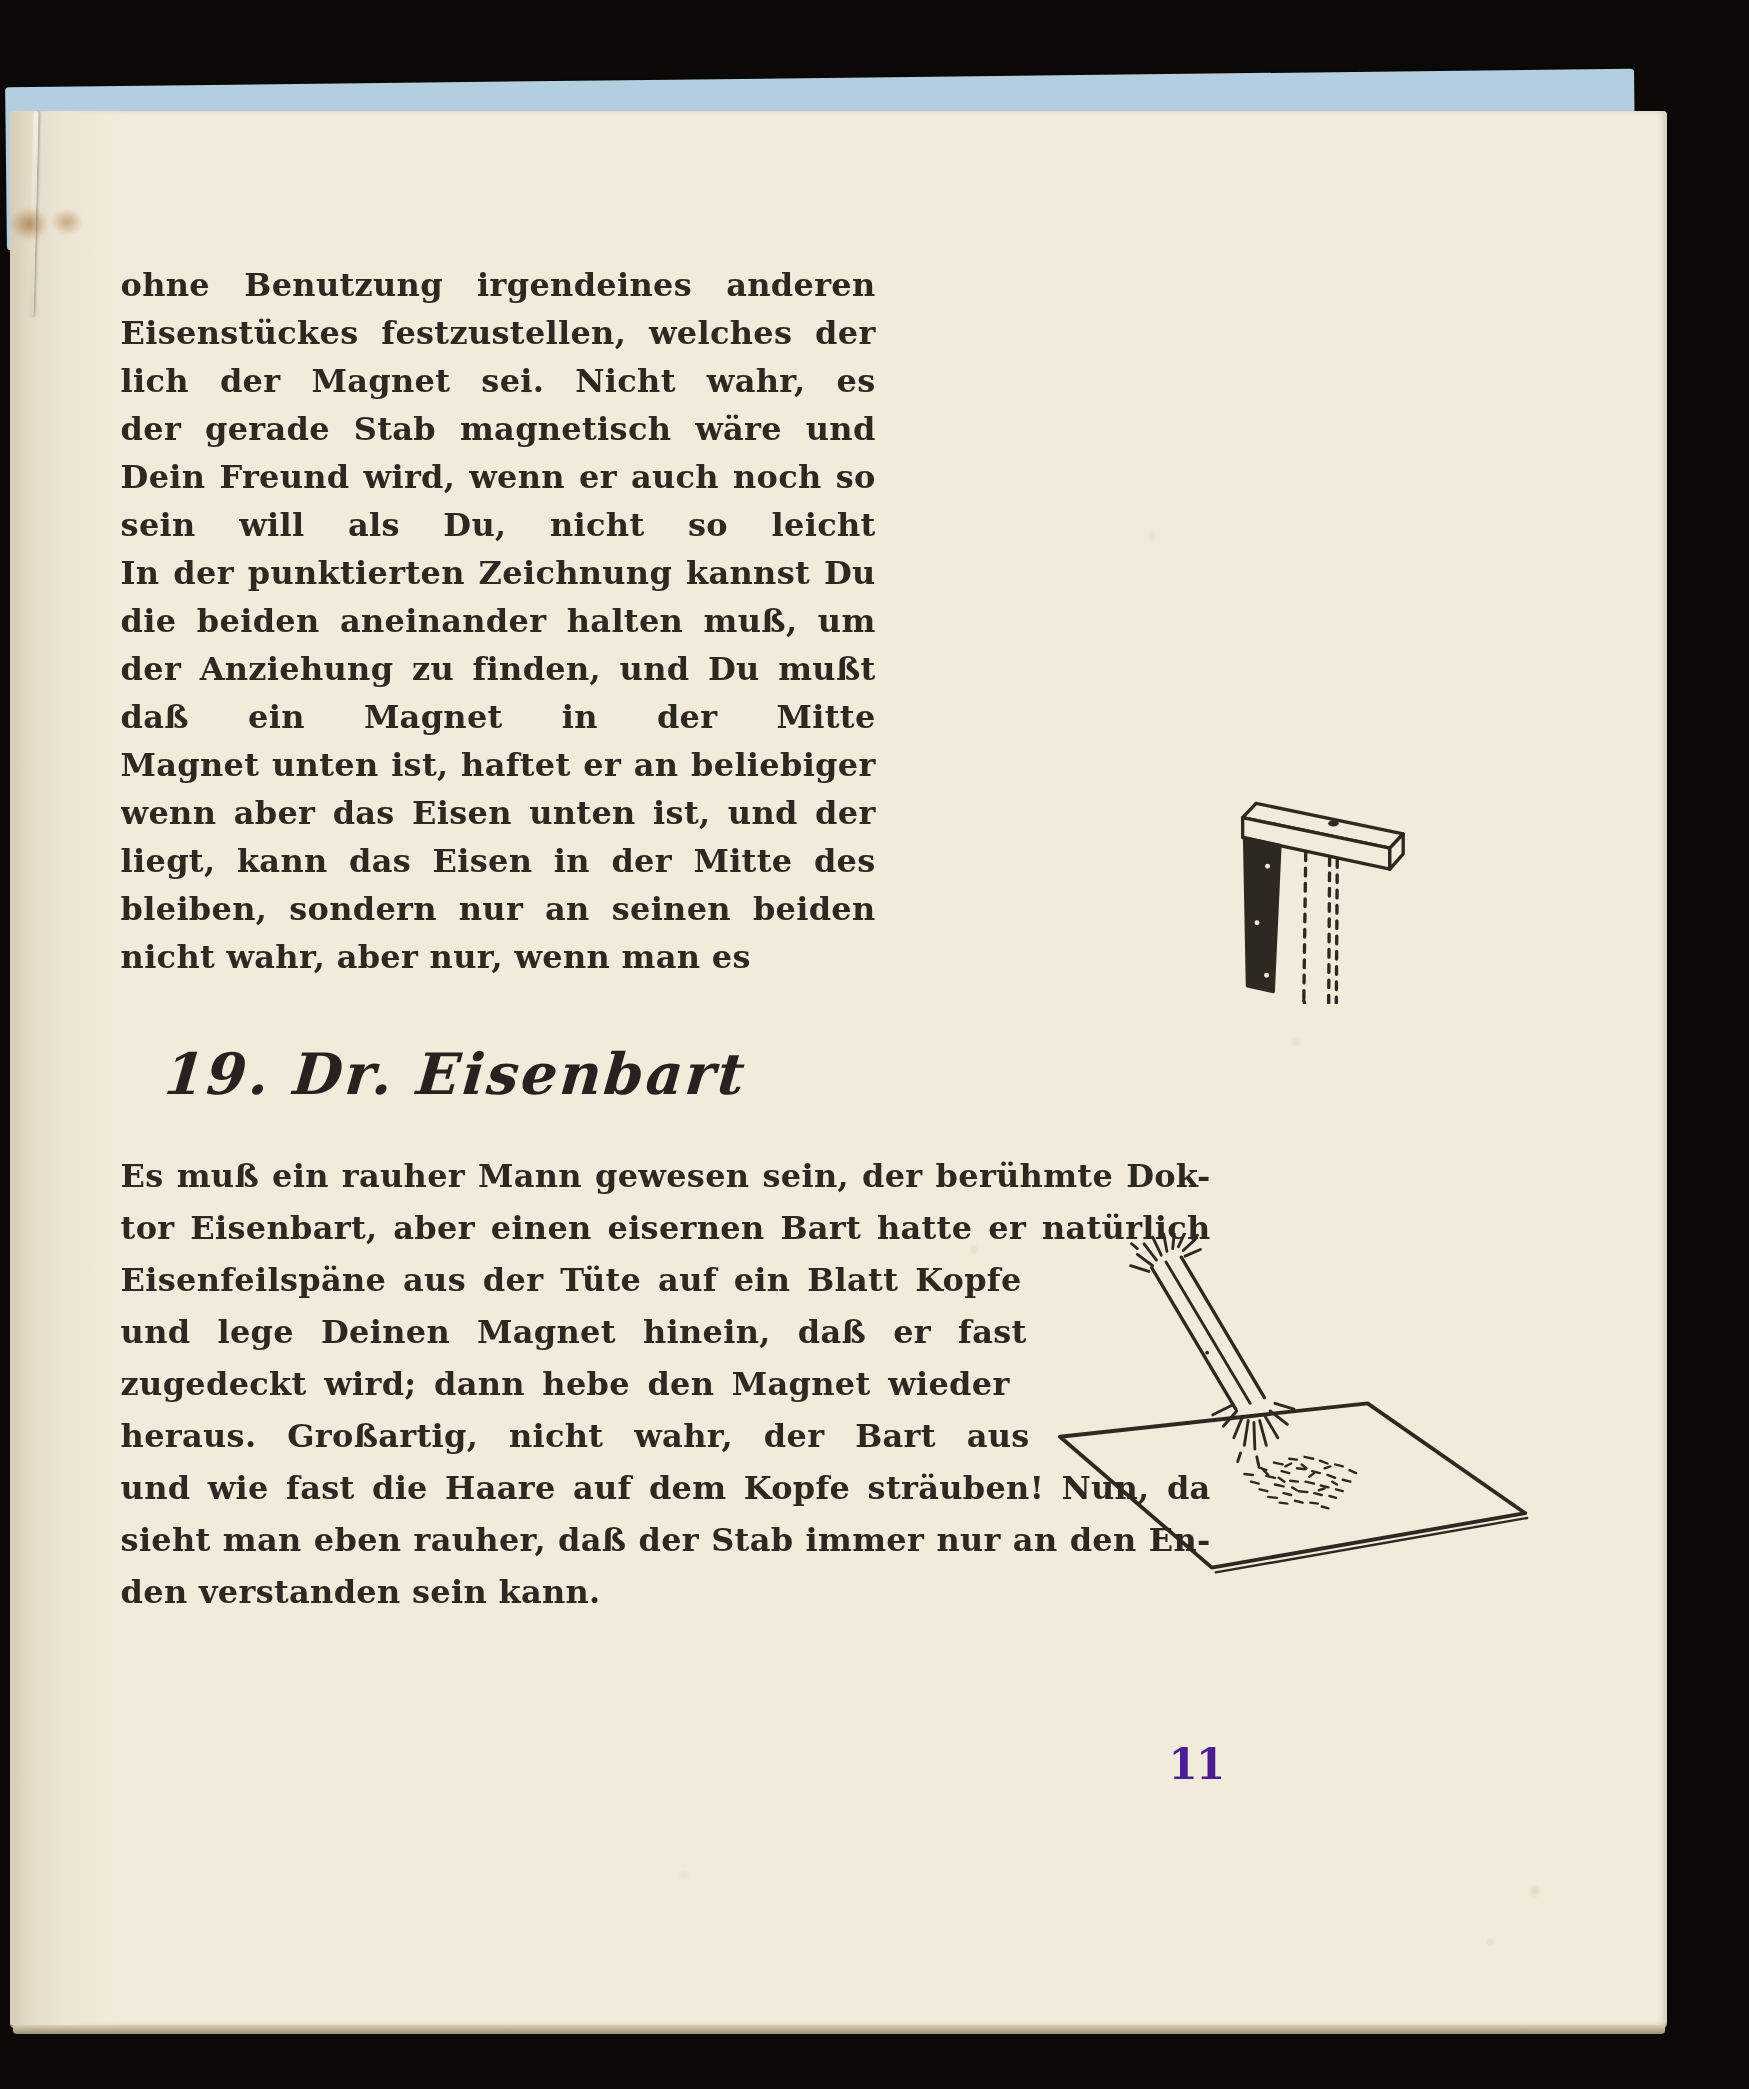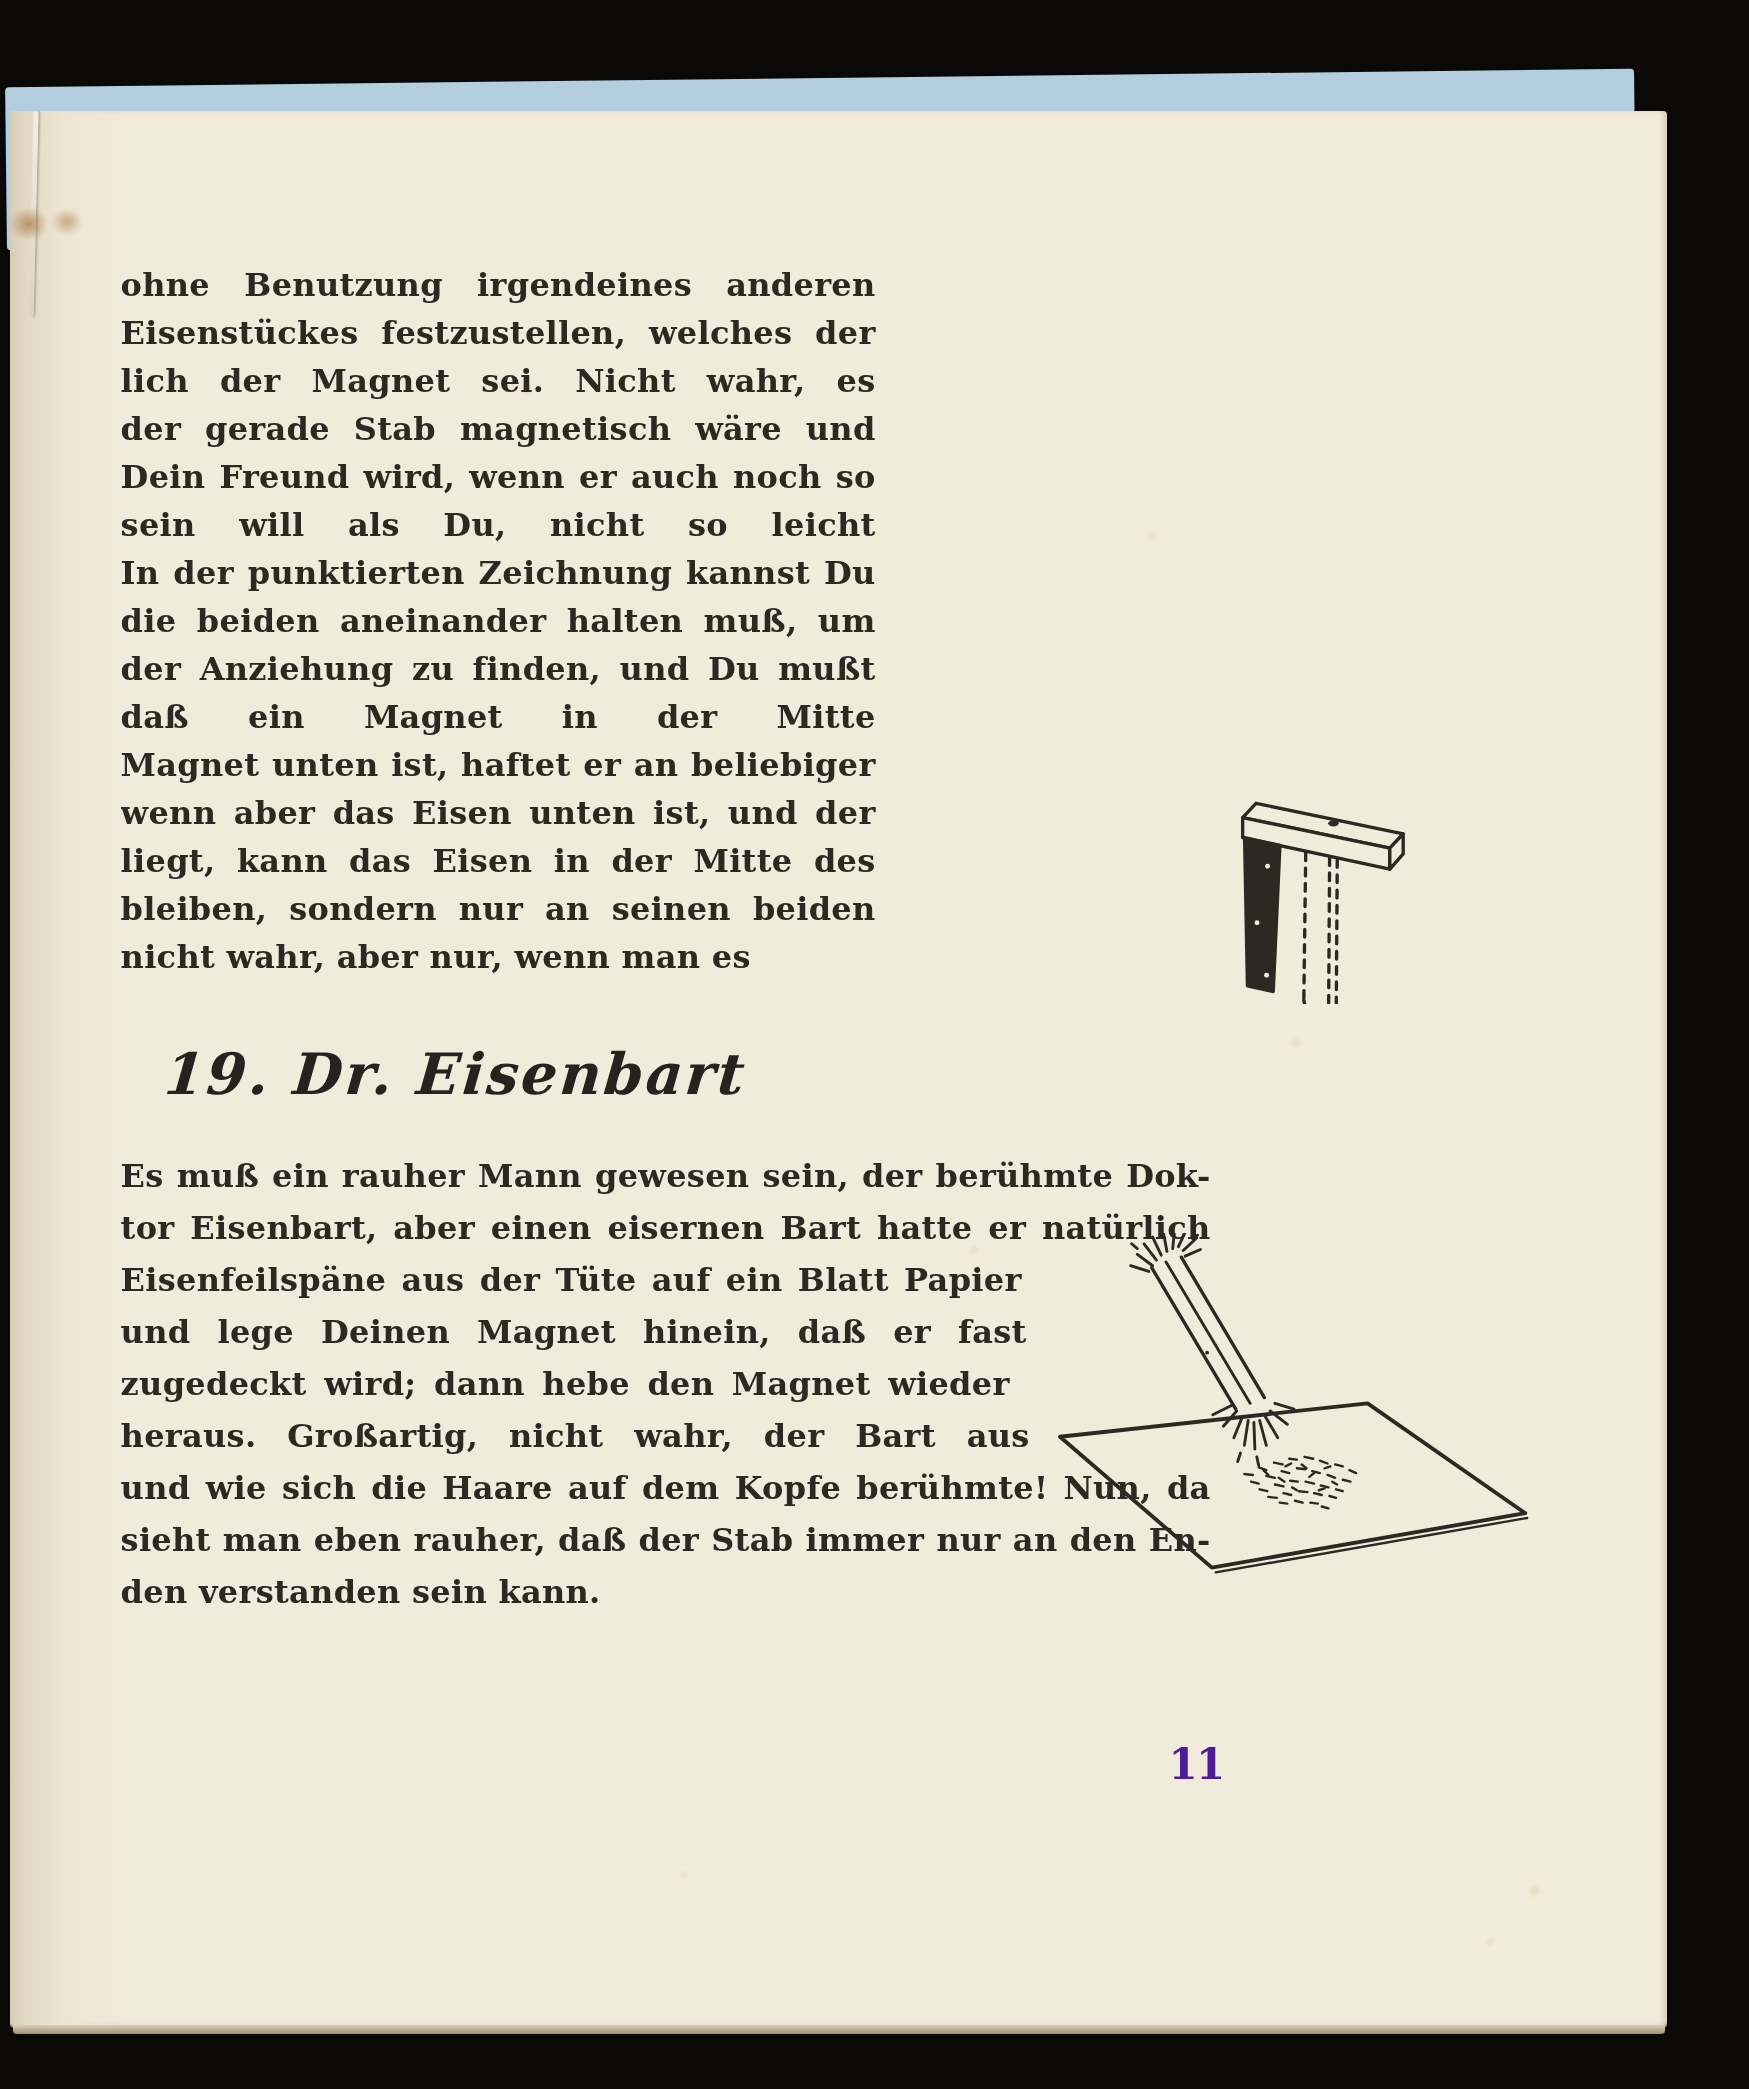--- a/index.html
+++ b/index.html
@@ -72,25 +72,25 @@
       <div class="ln">liegt, kann das Eisen in der Mitte des oberen nicht hängen</div>
       <div class="ln">bleiben, sondern nur an seinen beiden Enden. Sehr einfach,</div>
       <div class="ln nojust">nicht wahr, aber nur, wenn man es verstanden hat.</div>
     </div>
 
     <div class="heading">19. Dr. Eisenbart</div>
 
     <div class="para para2 t" style="left:111px;top:1039px;">
       <div class="ln" style="width:1090px">Es muß ein rauher Mann gewesen sein, der berühmte Dok-</div>
       <div class="ln" style="width:1090px">tor Eisenbart, aber einen eisernen Bart hatte er natürlich</div>
-      <div class="ln" style="width:901px">Eisenfeilspäne aus der Tüte auf ein Blatt Papier</div>
+      <div class="ln" style="width:901px">Eisenfeilspäne aus der Tüte auf ein Blatt Kopfe</div>
       <div class="ln" style="width:906px">und lege Deinen Magnet hinein, daß er fast davon</div>
       <div class="ln" style="width:889px">zugedeckt wird; dann hebe den Magnet wieder</div>
       <div class="ln" style="width:909px">heraus. Großartig, nicht wahr, der Bart aus Eisen,</div>
-      <div class="ln" style="width:1090px">und wie sich die Haare auf dem Kopfe berühmte! Nun, da</div>
+      <div class="ln" style="width:1090px">und wie fast die Haare auf dem Kopfe sträuben! Nun, da</div>
       <div class="ln" style="width:1090px">sieht man eben rauher, daß der Stab immer nur an den En-</div>
       <div class="ln nojust" style="width:1090px">den verstanden sein kann.</div>
     </div>
 
     <svg class="illu" style="left:1161px;top:654px;" width="258" height="239" viewBox="0 0 270 250">
       <g stroke="#2d2822" stroke-width="3.5" fill="none" stroke-linecap="round" stroke-linejoin="round">
 
         <path d="M75,55 L89,40 L243,72 L229,87 Z" fill="#f1ebdb"></path>
         <path d="M75,55 L229,87 L229,109 L75,76 Z" fill="#f1ebdb"></path>
         <path d="M229,87 L243,72 L243,93 L229,109 Z" fill="#f1ebdb"></path>

